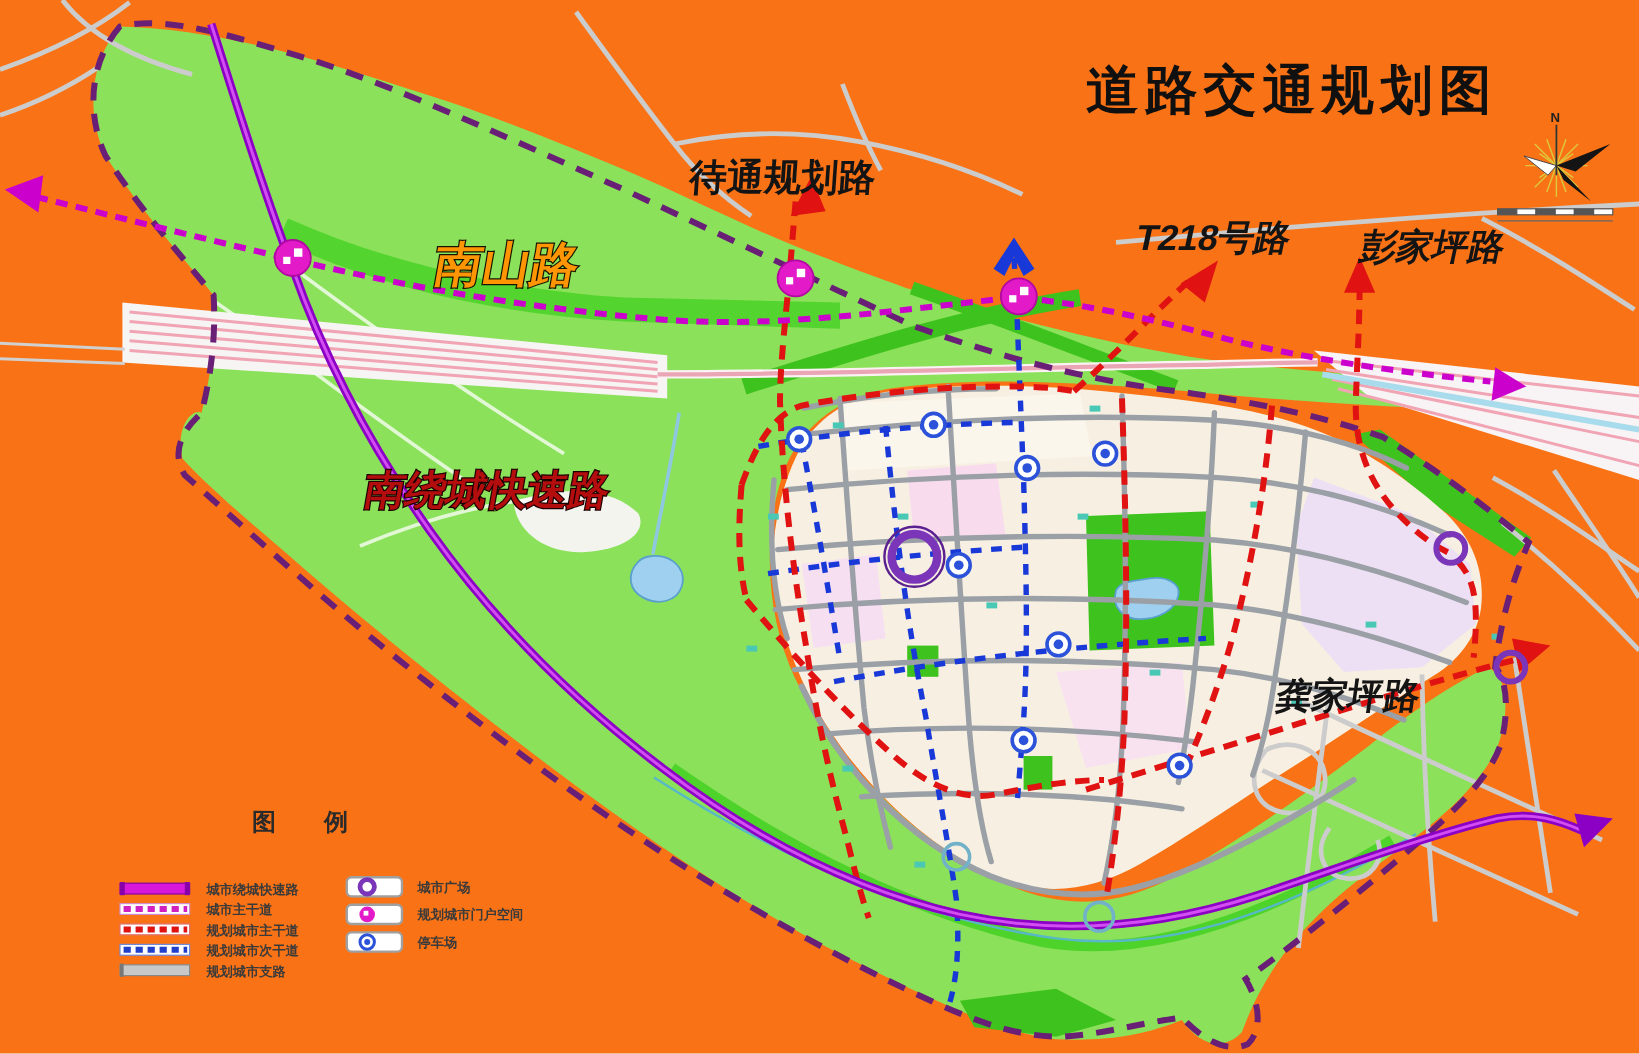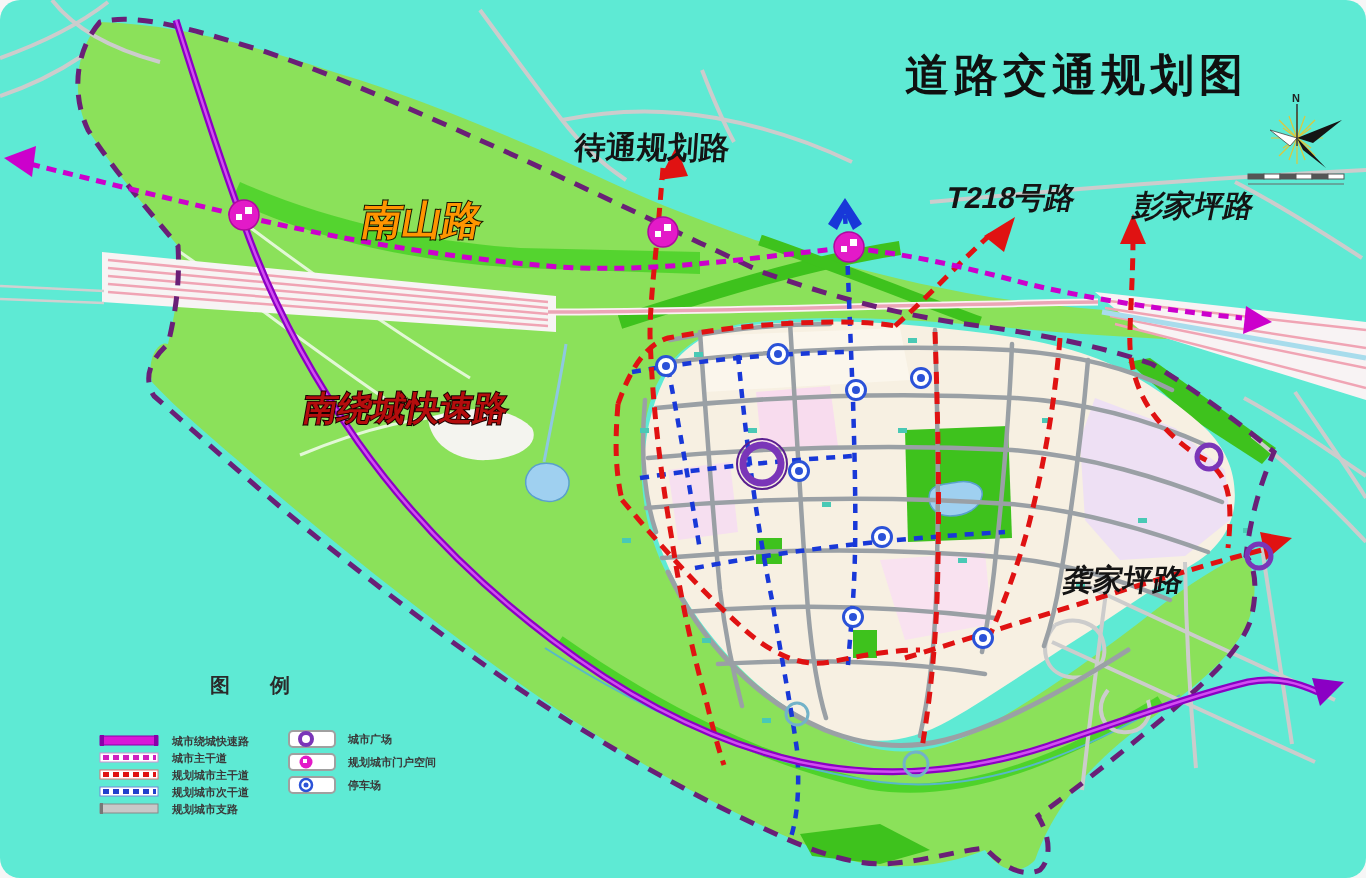--- a/index.html
+++ b/index.html
@@ -1,17 +1,17 @@
 <!DOCTYPE html>
 <html><head>
 <meta charset="utf-8">
 <style>
   html,body{margin:0;padding:0;background:#f6f6f6;}
-  #stage{position:relative;width:1366px;height:878px;background:#5eead4;overflow:hidden;
-         font-family:"Liberation Sans", sans-serif;border-radius:20px;}
+  #stage{position:relative;width:1366px;height:878px;background:#f97316;overflow:hidden;
+         font-family:"Liberation Sans", sans-serif;}
   svg{position:absolute;left:0;top:0;}
   text{font-family:"Liberation Sans", sans-serif;}
   .map-title{font-size:44px;font-weight:900;letter-spacing:5px;fill:#101010;}
   .roadlbl{font-weight:bold;}
   .lbl-black{fill:#141414;}
   .lbl-orange{fill:#ff9500;stroke:#141400;stroke-width:2px;paint-order:stroke;}
   .lbl-red{fill:#b40d0d;stroke:#1a0000;stroke-width:2px;paint-order:stroke;}
   .legend-text{font-size:11px;font-weight:600;fill:#3a3a3a;}
   .legend-title{font-size:20px;font-weight:600;fill:#2a2a2a;}
   .north{font-size:11px;font-weight:bold;fill:#222;}

